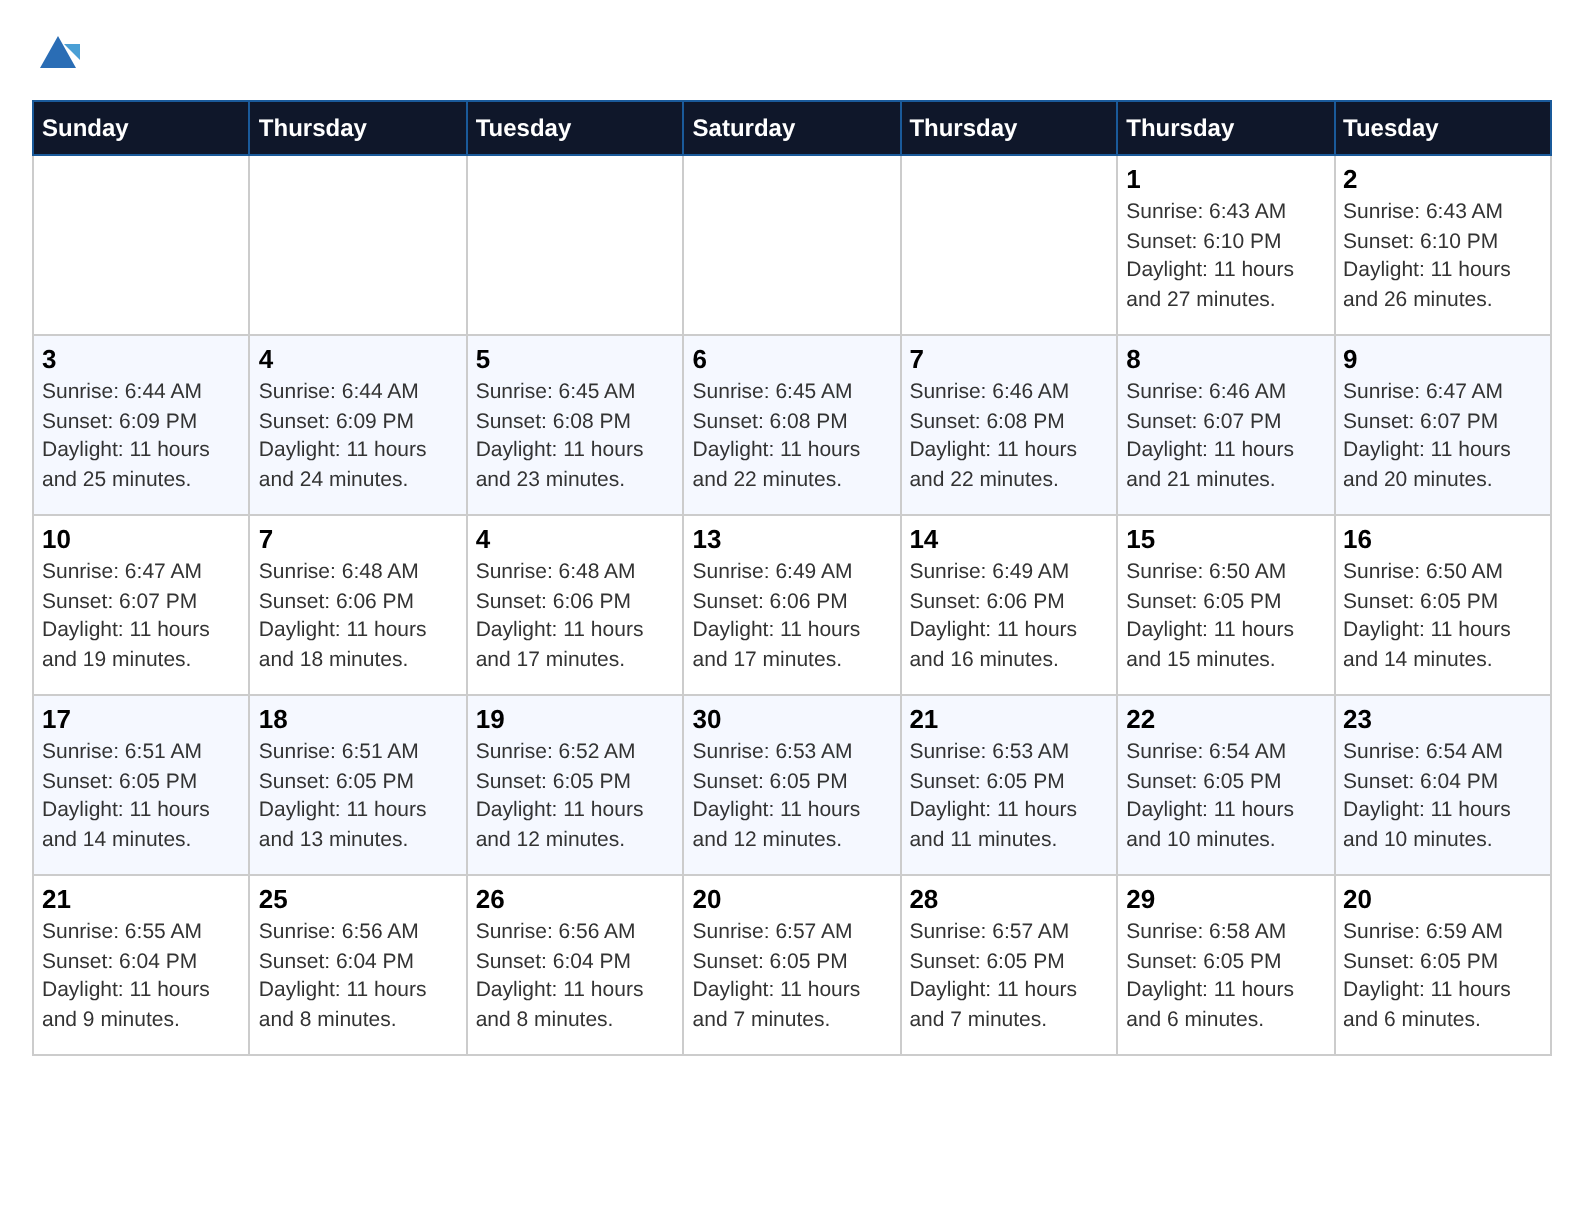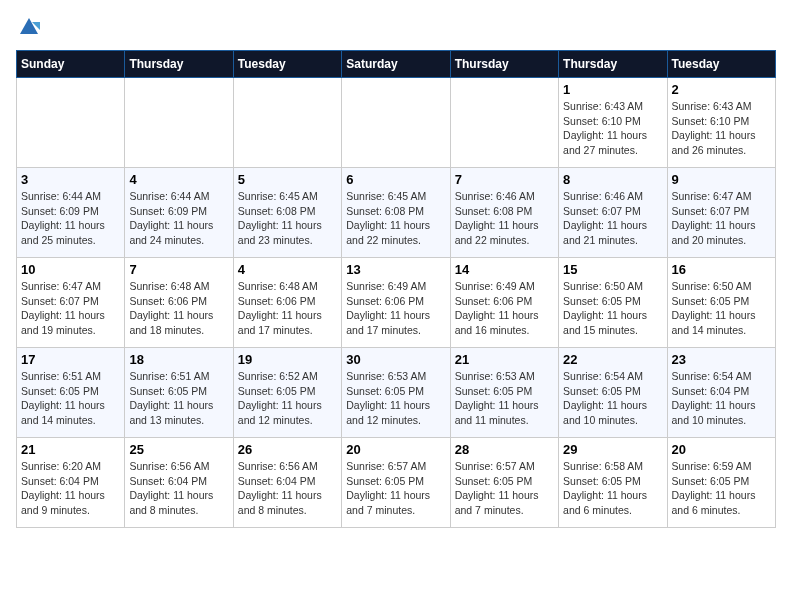--- a/index.html
+++ b/index.html
@@ -281,21 +281,21 @@
           <span class="day-number">23</span>
           <div class="day-info">Sunrise: 6:54 AM
 Sunset: 6:04 PM
 Daylight: 11 hours
 and 10 minutes.</div>
         </td>
       </tr>
       <tr>
         <td>
           <span class="day-number">21</span>
-          <div class="day-info">Sunrise: 6:20 AM
+          <div class="day-info">Sunrise: 6:55 AM
 Sunset: 6:04 PM
 Daylight: 11 hours
 and 9 minutes.</div>
         </td>
         <td>
           <span class="day-number">25</span>
           <div class="day-info">Sunrise: 6:56 AM
 Sunset: 6:04 PM
 Daylight: 11 hours
 and 8 minutes.</div>

